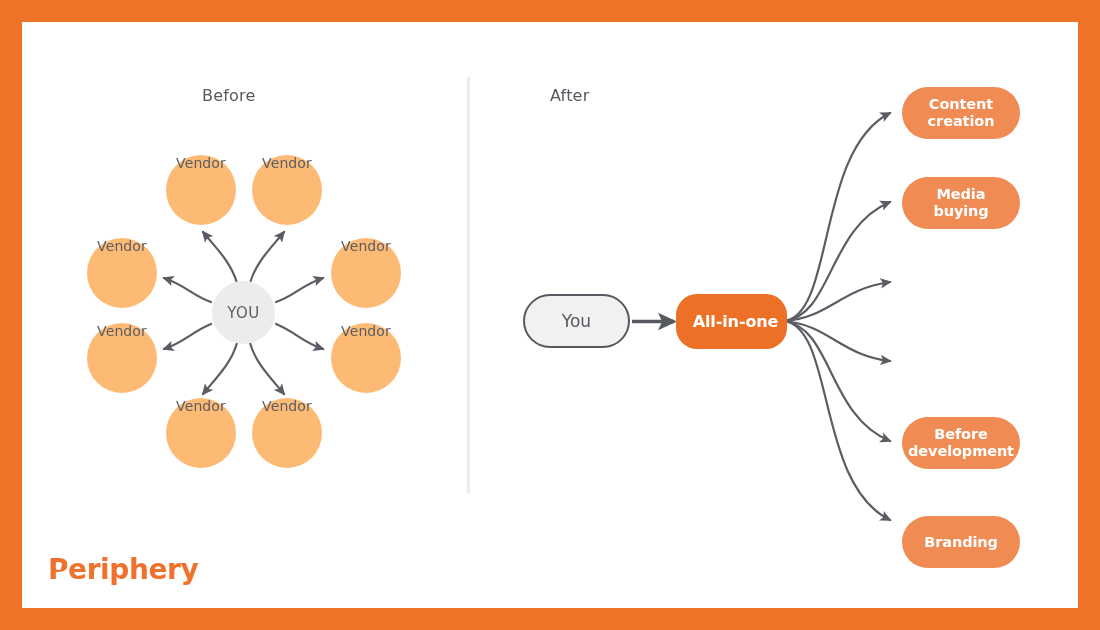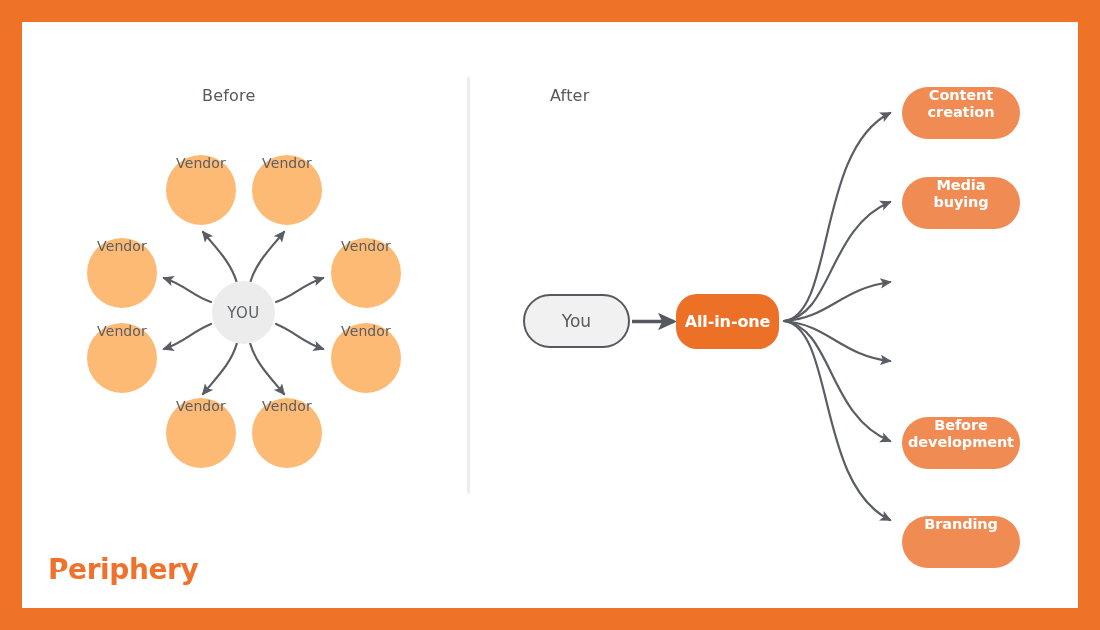--- a/index.html
+++ b/index.html
@@ -104,37 +104,38 @@
     position: absolute;
     left: 676px;
     top: 294px;
     width: 103px;
     height: 55px;
     border-radius: 21px;
     background: #EC7026;
     display: flex;
     align-items: center;
     justify-content: center;
+    padding-left: 8px;
   }
   #allinone-box .box-label {
     font-size: 16px;
     font-weight: bold;
     color: #ffffff;
     letter-spacing: -0.1px;
   }
 
   .service-box {
     position: absolute;
     left: 902px;
     width: 118px;
     height: 52px;
     border-radius: 26px;
     background: #EF8B53;
     display: flex;
-    align-items: flex-start;
+    align-items: center;
     justify-content: center;
     text-align: center;
   }
   .service-label {
     font-size: 14.5px;
     font-weight: bold;
     color: #ffffff;
     line-height: 1.15;
     letter-spacing: -0.1px;
     white-space: pre-line;

